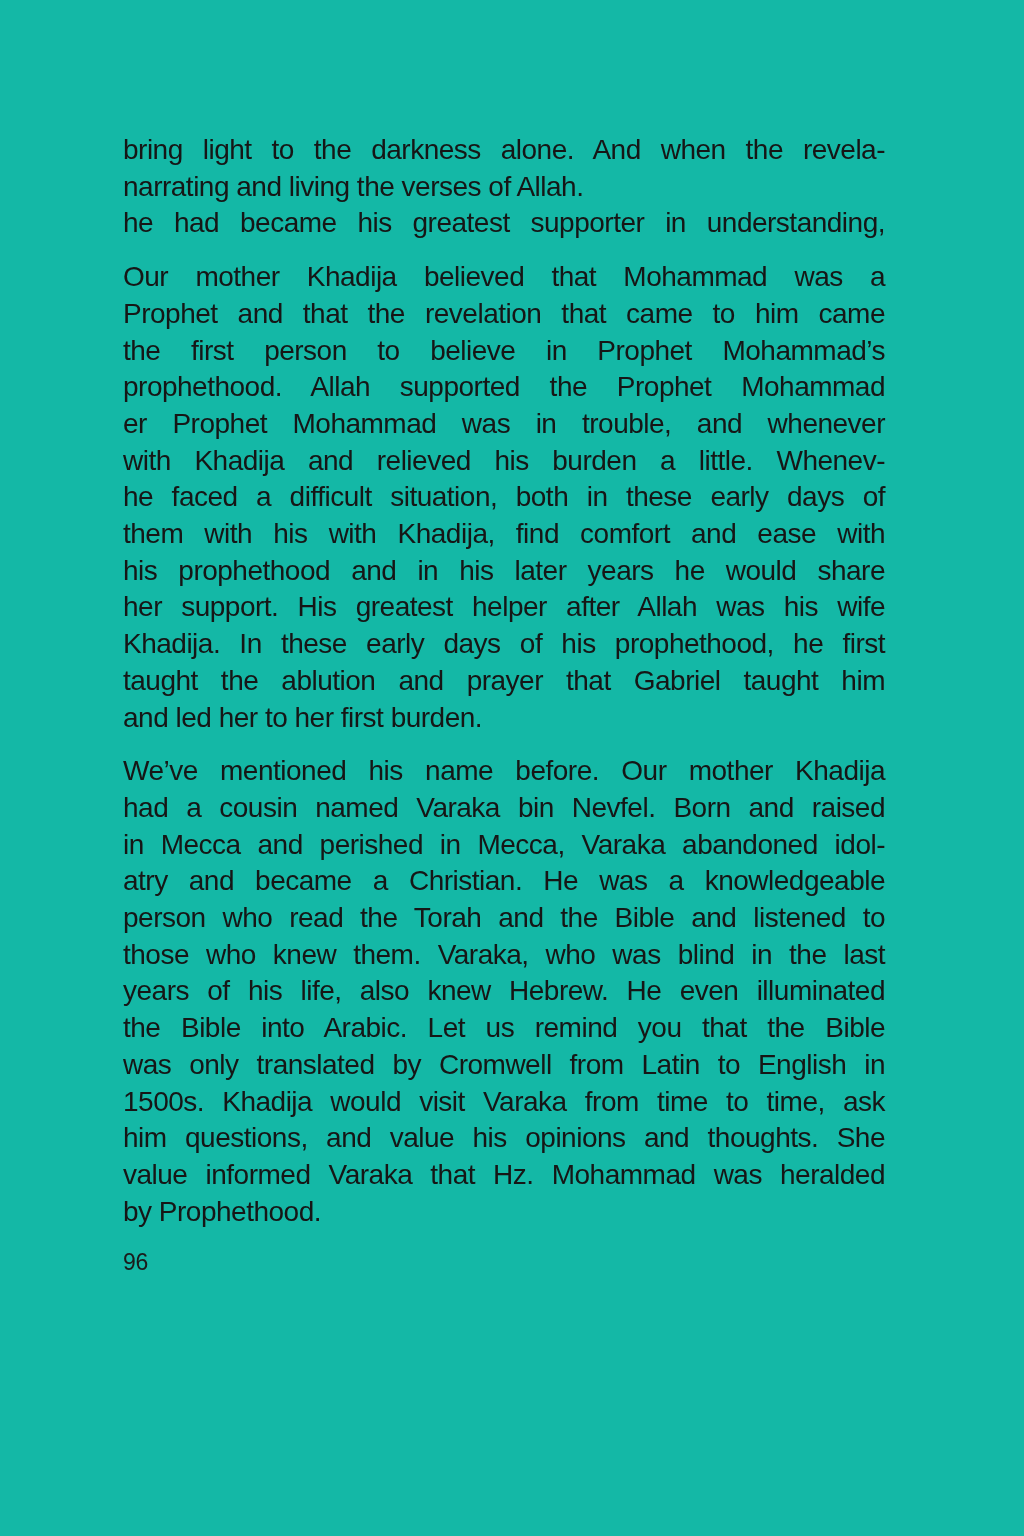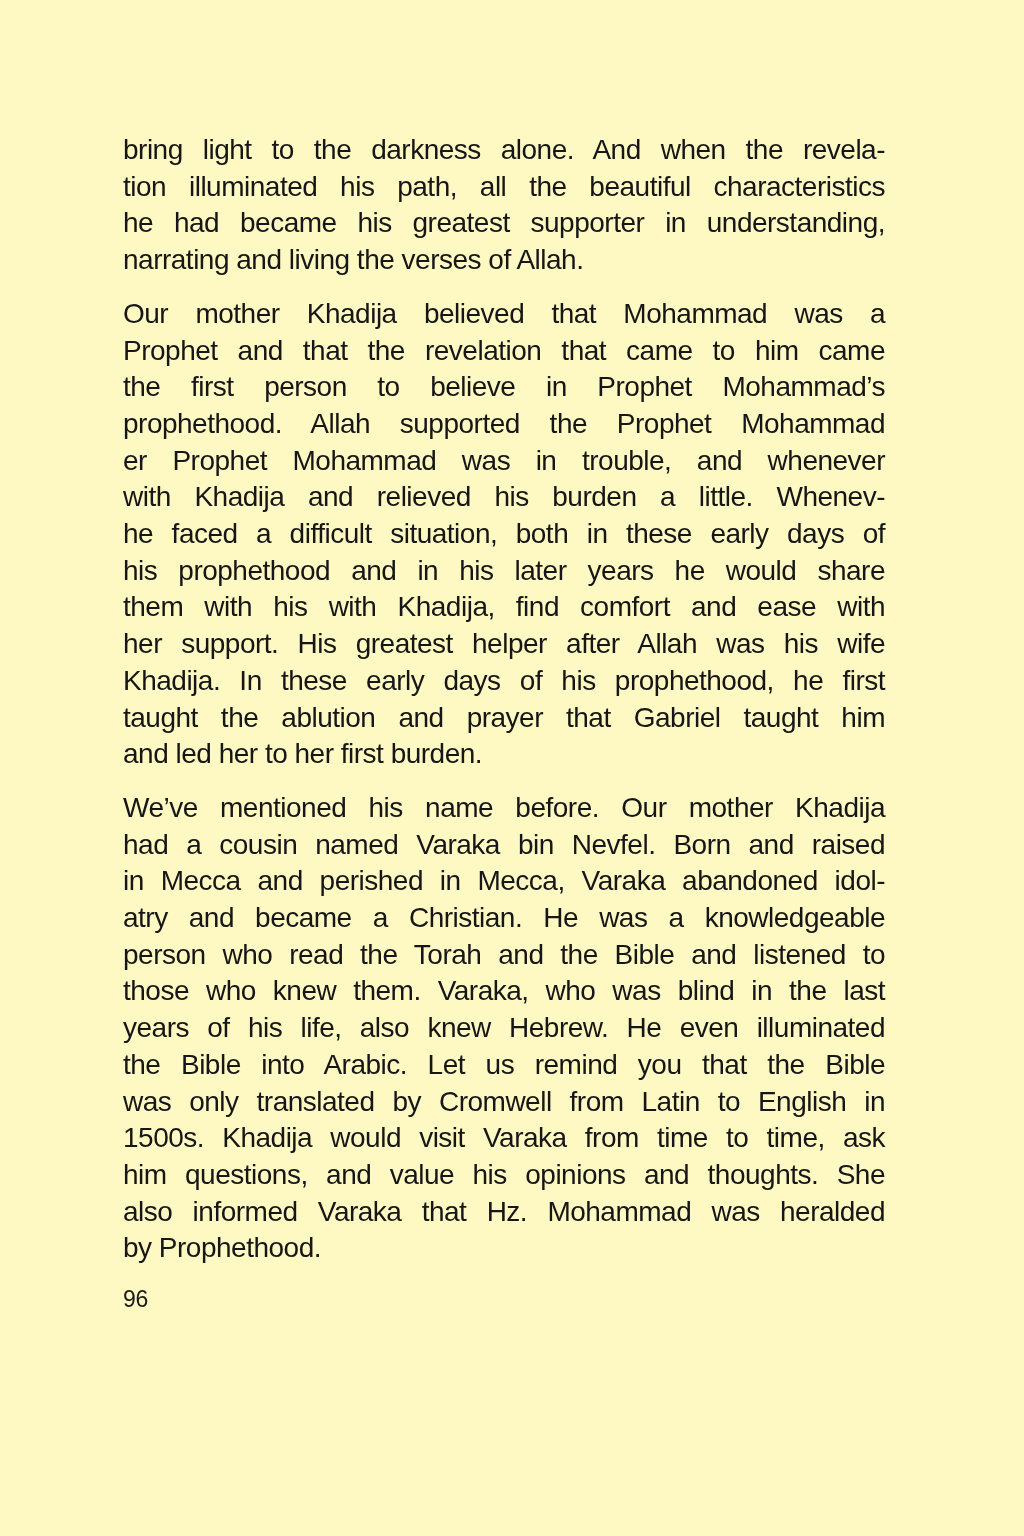--- a/index.html
+++ b/index.html
@@ -10,21 +10,21 @@
   body {
     width: 1024px;
     height: 1536px;
     position: relative;
     font-family: "Liberation Sans", sans-serif;
     overflow: hidden;
   }
   .page {
     position: absolute;
     inset: 0;
-    background: #fef9c3;
+    background: #14b8a6;
     text-decoration: underline;
   }
   .text-block {
     position: absolute;
     left: 123px;
     top: 132px;
     width: 762px;
     color: #161616;
     font-size: 28px;
     line-height: 36.7px;
@@ -53,49 +53,48 @@
   }
 </style>
 </head>
 <body>
 
 <div class="page">
   <div class="text-block">
 
   <div class="paragraph">
         <div class="line">bring light to the darkness alone. And when the revela-</div>
-        <div class="line">tion illuminated his path, all the beautiful characteristics</div>
+        <div class="line last">narrating and living the verses of Allah.</div>
         <div class="line">he had became his greatest supporter in understanding,</div>
-        <div class="line last">narrating and living the verses of Allah.</div>
       </div>
       <div class="paragraph">
         <div class="line">Our mother Khadija believed that Mohammad was a</div>
         <div class="line">Prophet and that the revelation that came to him came</div>
         <div class="line">the first person to believe in Prophet Mohammad’s</div>
         <div class="line">prophethood. Allah supported the Prophet Mohammad</div>
         <div class="line">er Prophet Mohammad was in trouble, and whenever</div>
         <div class="line">with Khadija and relieved his burden a little. Whenev-</div>
         <div class="line">he faced a difficult situation, both in these early days of</div>
+        <div class="line">them with his with Khadija, find comfort and ease with</div>
         <div class="line">his prophethood and in his later years he would share</div>
-        <div class="line">them with his with Khadija, find comfort and ease with</div>
         <div class="line">her support. His greatest helper after Allah was his wife</div>
         <div class="line">Khadija. In these early days of his prophethood, he first</div>
         <div class="line">taught the ablution and prayer that Gabriel taught him</div>
         <div class="line last">and led her to her first burden.</div>
       </div>
       <div class="paragraph">
         <div class="line">We’ve mentioned his name before. Our mother Khadija</div>
         <div class="line">had a cousin named Varaka bin Nevfel. Born and raised</div>
         <div class="line">in Mecca and perished in Mecca, Varaka abandoned idol-</div>
         <div class="line">atry and became a Christian. He was a knowledgeable</div>
         <div class="line">person who read the Torah and the Bible and listened to</div>
         <div class="line">those who knew them. Varaka, who was blind in the last</div>
         <div class="line">years of his life, also knew Hebrew. He even illuminated</div>
         <div class="line">the Bible into Arabic. Let us remind you that the Bible</div>
         <div class="line">was only translated by Cromwell from Latin to English in</div>
         <div class="line">1500s. Khadija would visit Varaka from time to time, ask</div>
         <div class="line">him questions, and value his opinions and thoughts. She</div>
-        <div class="line">also informed Varaka that Hz. Mohammad was heralded</div>
+        <div class="line">value informed Varaka that Hz. Mohammad was heralded</div>
         <div class="line last">by Prophethood.</div>
       </div>
       <div class="page-number">96</div>
     </div>
 </div>
 
 </body></html>

